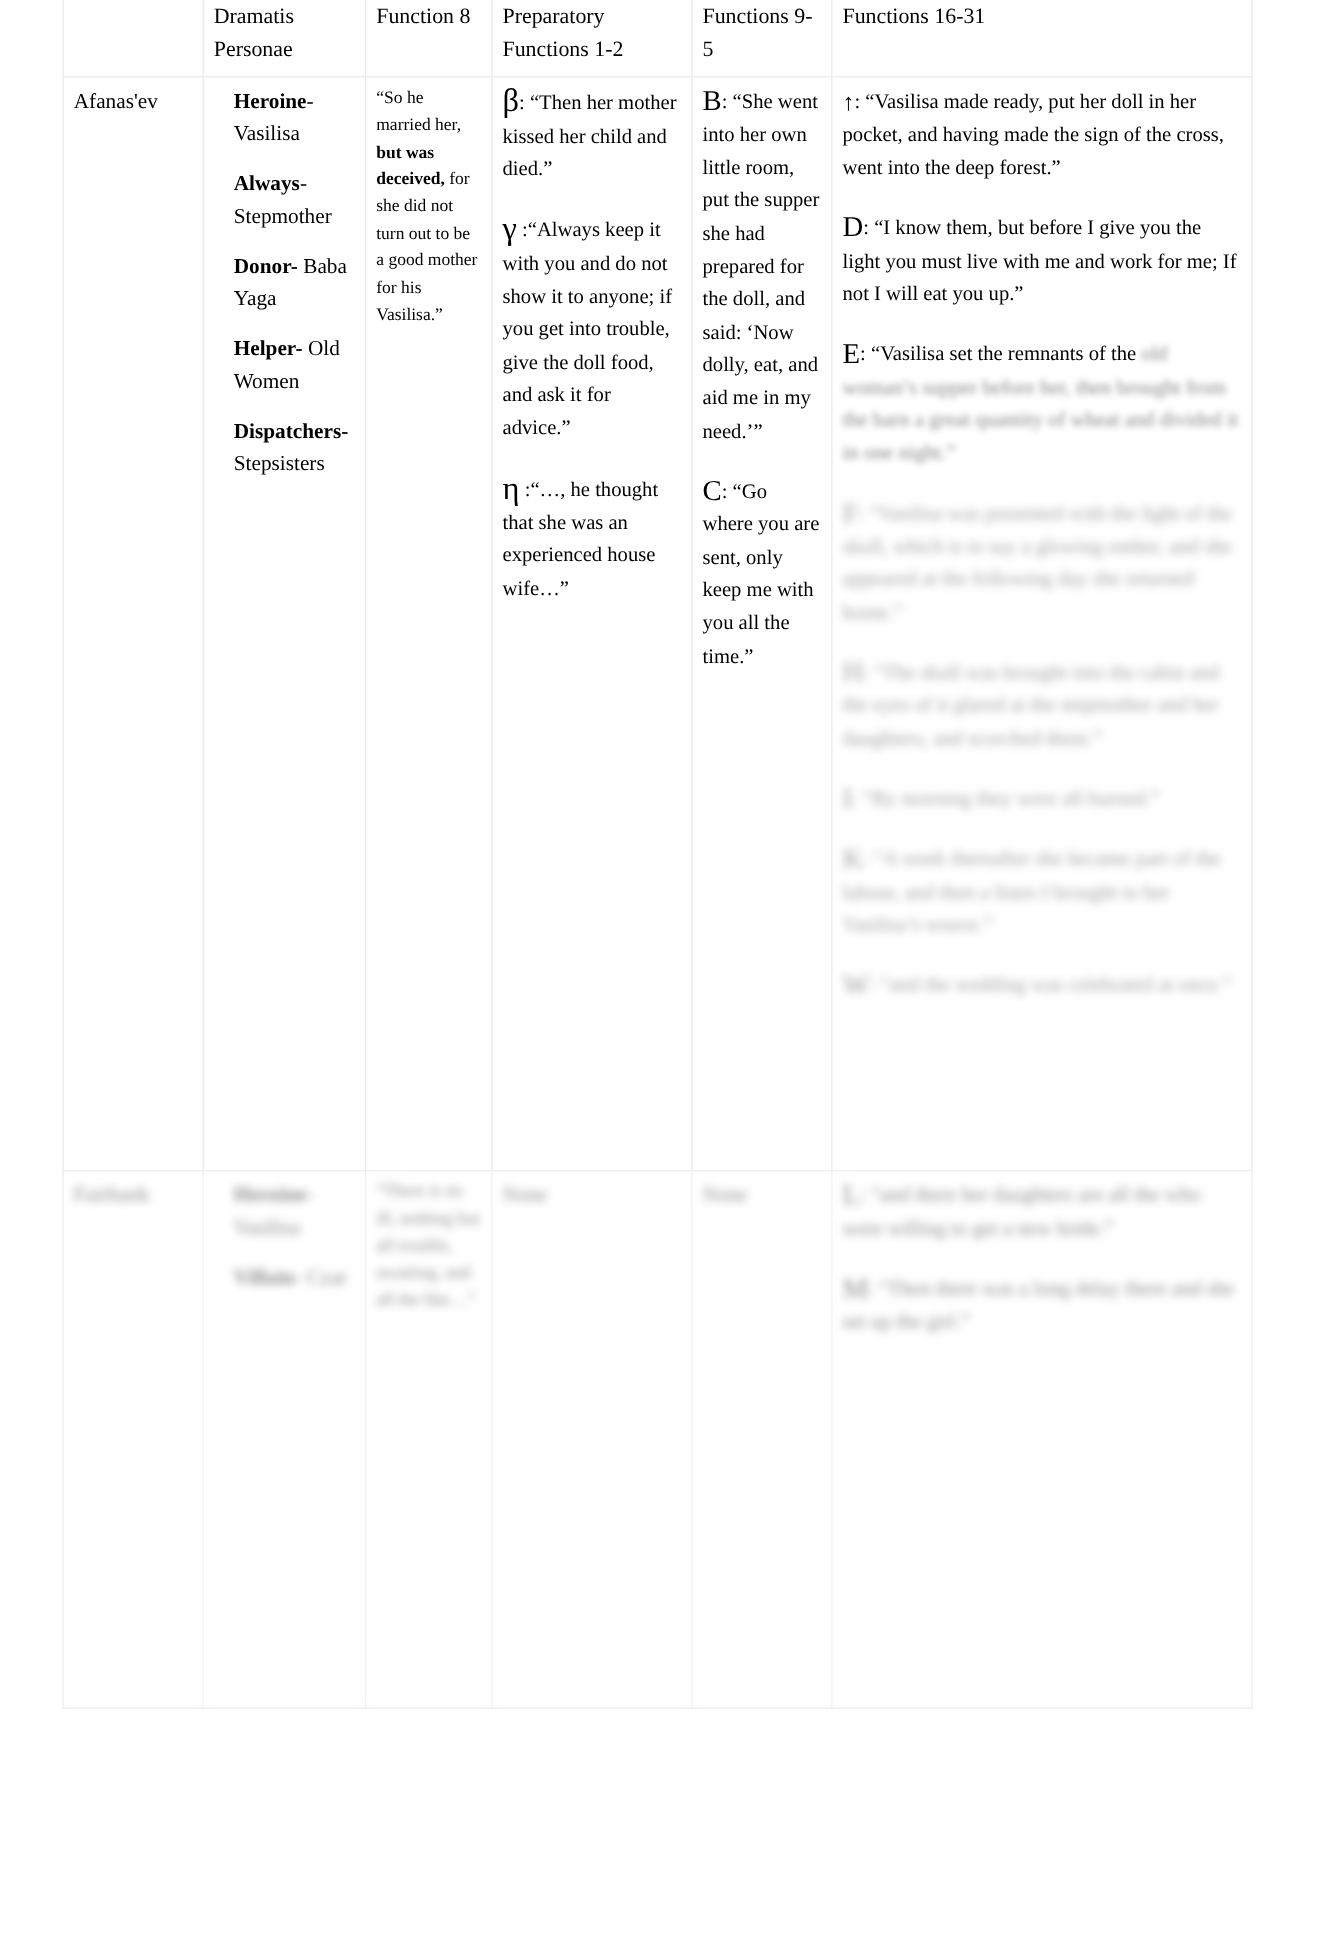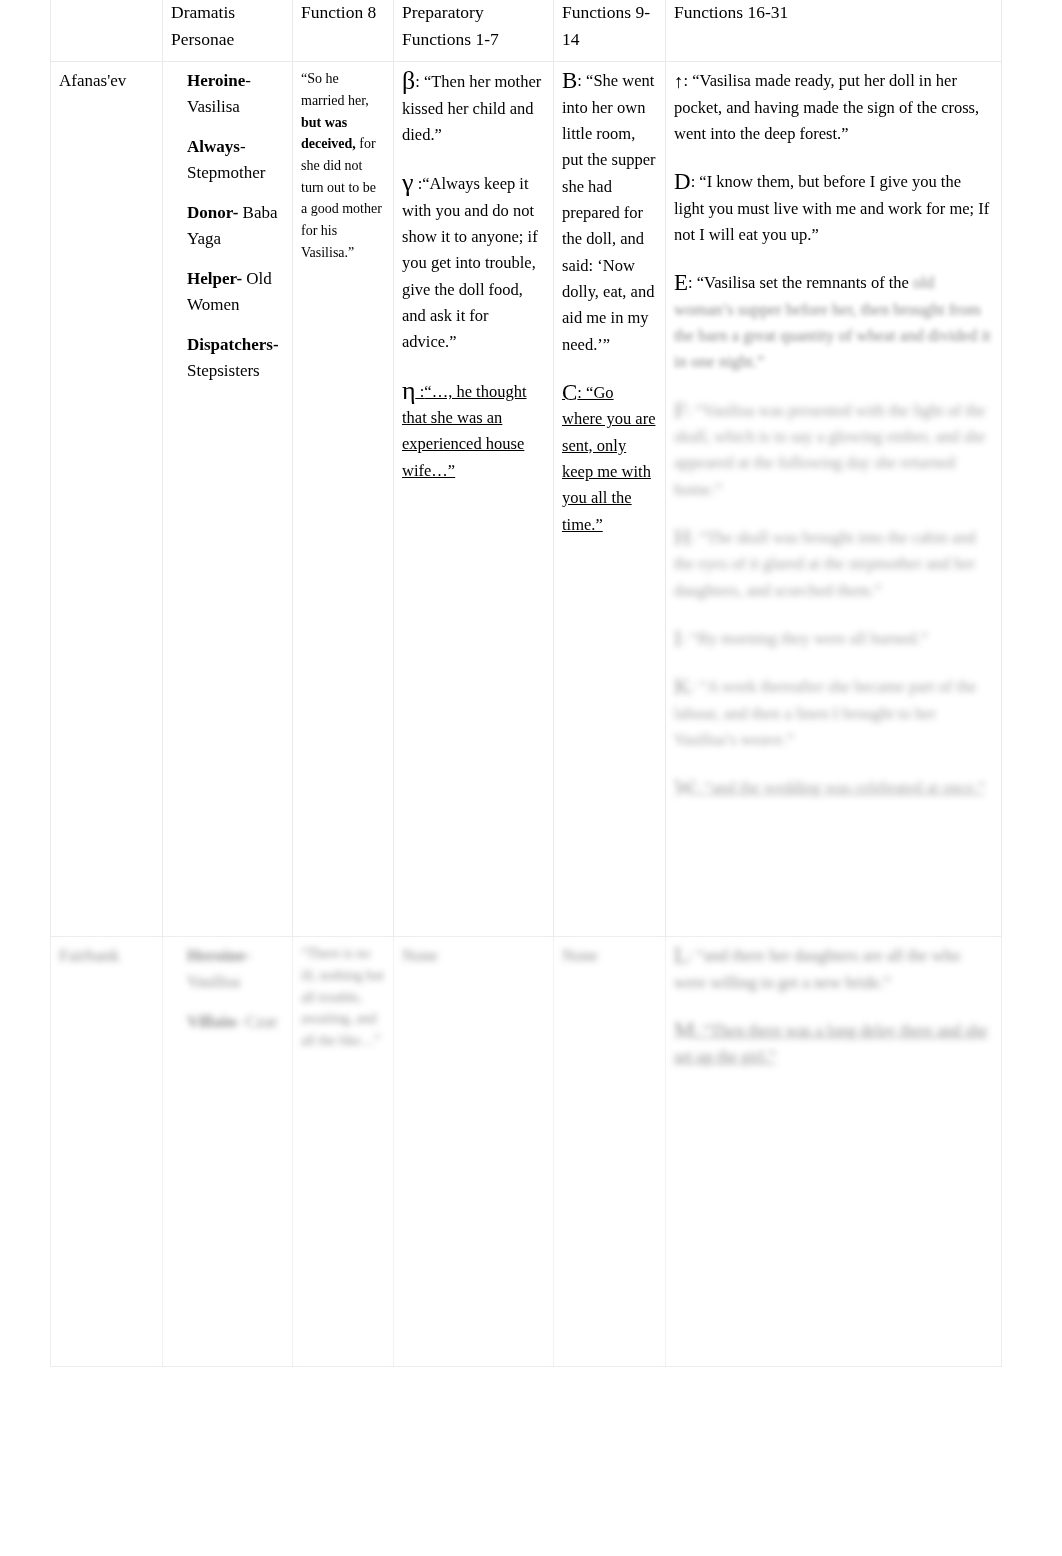--- a/index.html
+++ b/index.html
@@ -74,21 +74,21 @@
   .persona-line:last-child { margin-bottom: 0; font-family: Liberation Serif, serif; }
   .persona-role {
     font-weight: bold;
   }
 
   .quote-block {
     margin: 0 0 22px 0;
     font-size: 17px;
     line-height: 1.55;
   }
-  .quote-block:last-child { margin-bottom: 0; text-decoration: underline; }
+  .quote-block:last-child { margin-bottom: 0; }
 
   .fn-sym {
     font-size: 26px;
     line-height: 1;
     vertical-align: -2px;
   }
   .fn-sym.sym-sm { font-size: 23px; }
   .fn-sym.sym-arrow { font-size: 19px; }
 
   .q-small {
@@ -140,24 +140,24 @@
         <th>
           <span class="hdr-text"></span>
         </th>
         <th>
           <span class="hdr-text">Dramatis Personae</span>
         </th>
         <th>
           <span class="hdr-text">Function 8</span>
         </th>
         <th>
-          <span class="hdr-text">Preparatory Functions 1-7</span>
-        </th>
-        <th>
-          <span class="hdr-text">Functions 9-14</span>
+          <span class="hdr-text">Preparatory Functions 1-2</span>
+        </th>
+        <th>
+          <span class="hdr-text">Functions 9-5</span>
         </th>
         <th>
           <span class="hdr-text">Functions 16-31</span>
         </th>
       </tr>
     </thead>
 
     <tbody>
 
       <tr class="tall-row">

